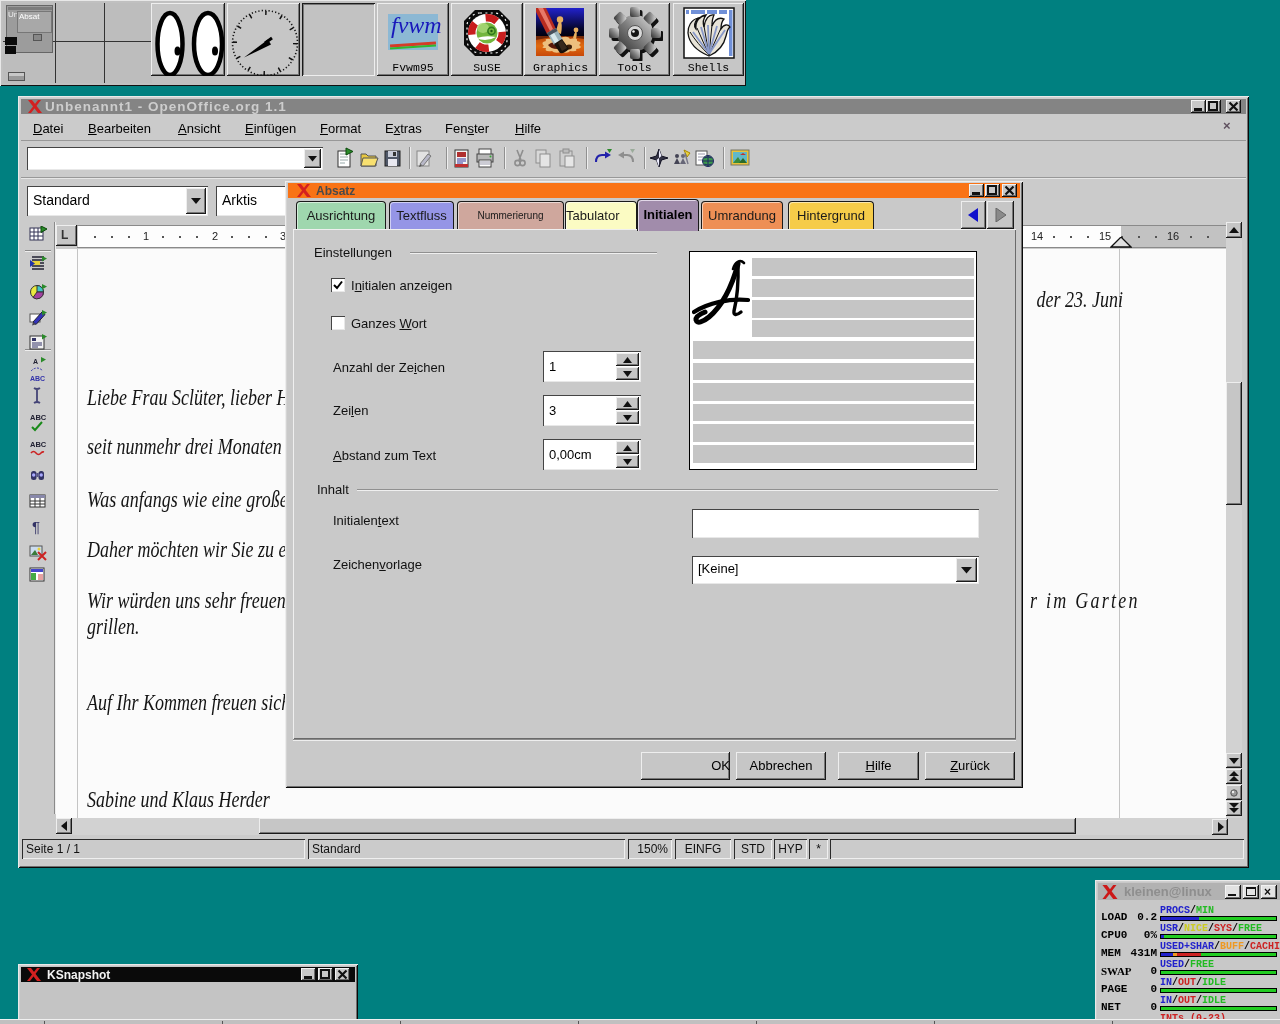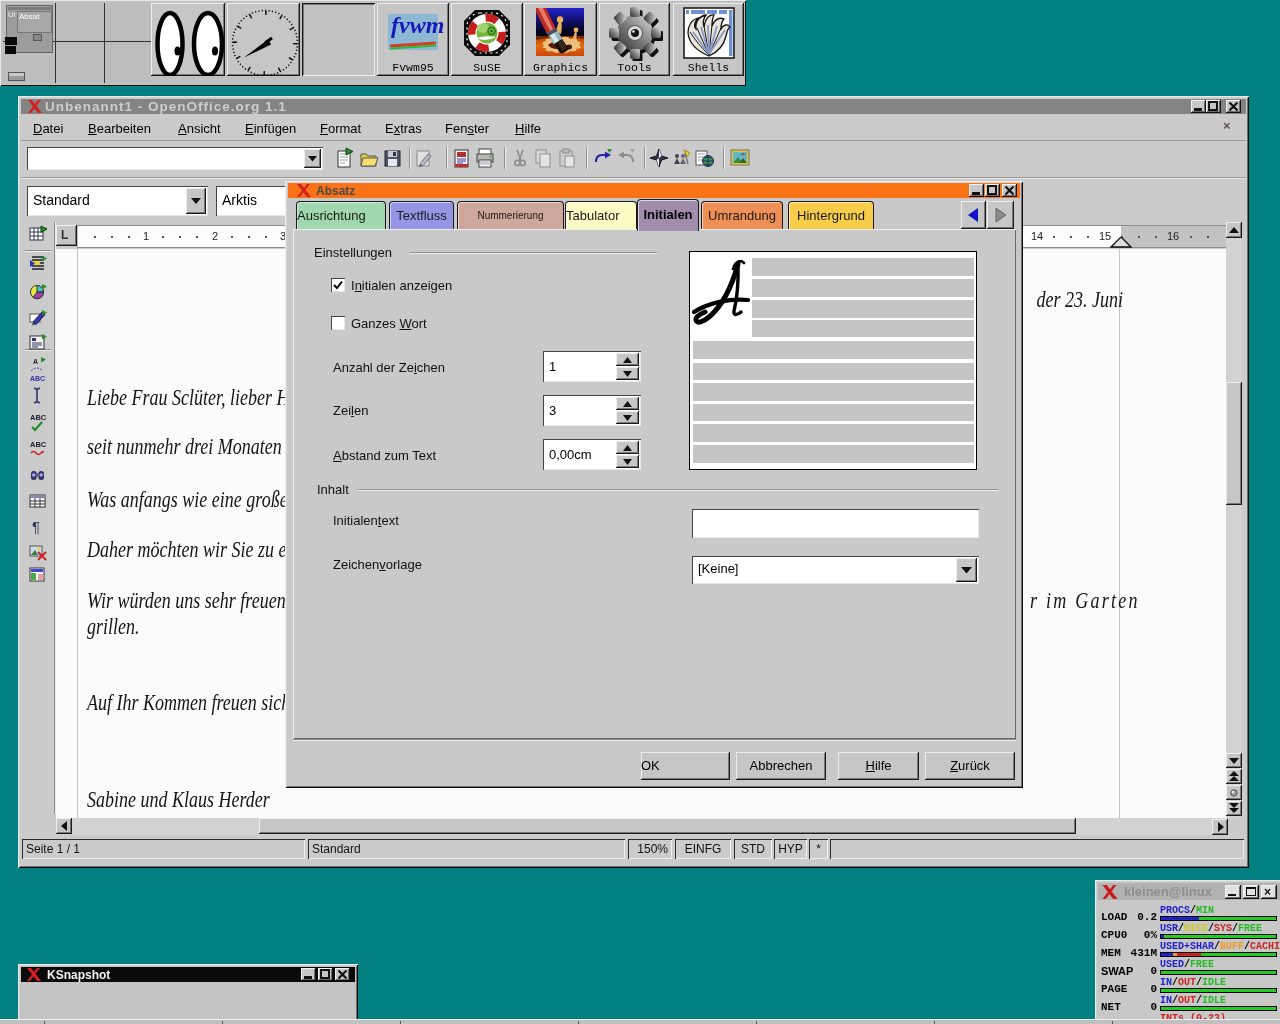--- a/index.html
+++ b/index.html
@@ -50,21 +50,21 @@
   <svg width="73" height="73" viewBox="0 0 73 73">
     <circle cx="38" cy="40" r="32.5" fill="none" stroke="#111" stroke-width="1.6" stroke-dasharray="1.2 2.2"></circle>
     <circle cx="38" cy="40" r="30" fill="none" stroke="#111" stroke-width="4" stroke-dasharray="1.5 14.2"></circle>
     <path d="M17 54.5 L41 36.5 L44 41.5 Z" fill="#000"></path>
     <path d="M38 40 L45 35" stroke="#000" stroke-width="3"></path>
   </svg>
 </div>
 <div class="a b95s" style="left:302px;top:3px;width:73px;height:73px"></div>
 <div class="a b95" style="left:377px;top:3px;width:72px;height:73px">
   <div class="a" style="left:11px;top:11px;width:50px;height:36px;background:#8cb8d4">
-    <div class="a" style="left:3px;top:-2px;font-family:'Liberation Serif',serif;font-style:italic;font-weight:bold;font-size:24px;color:#1818bb">fvwm</div>
+    <div class="a" style="left:3px;top:-2px;font-family:'Liberation Serif',serif;font-style:italic;font-weight:normal;font-size:24px;color:#1818bb">fvwm</div>
     <div class="a" style="left:2px;top:29px;width:46px;height:3px;background:#d43c28;transform:rotate(-4deg)"></div>
     <div class="a" style="left:2px;top:32px;width:46px;height:2px;background:#30b830;transform:rotate(-4deg)"></div>
   </div>
   <div class="a lbl" style="left:0;top:58px;width:72px">Fvwm95</div>
 </div>
 <div class="a b95" style="left:451px;top:3px;width:72px;height:73px">
   <svg class="a" style="left:12px;top:6px" width="48" height="48" viewBox="0 0 48 48">
     <path d="M12 1 H36 L47 12 V36 L36 47 H12 L1 36 V12 Z" fill="#0a0a0a"></path>
     <rect x="4" y="4" width="40" height="40" rx="13" fill="none" stroke="#fff" stroke-width="1.2" stroke-dasharray="2 3.4"></rect>
     <circle cx="24" cy="24" r="19" fill="#fff"></circle>
@@ -642,21 +642,21 @@
     <div class="tbtn" style="right:20px;top:1px">
         <div class="a" style="left:2px;top:1px;width:10px;height:10px;border:2px solid #111"></div>
       </div>
     <div class="tbtn" style="right:3px;top:1px">
         <svg class="a" style="left:2px;top:1px" width="11" height="11" viewBox="0 0 11 11">
           <path d="M1.5 1.5 L9.5 9.5 M9.5 1.5 L1.5 9.5" stroke="#111" stroke-width="2.2"></path>
         </svg>
       </div>
   </div>
   <div id="tabs">
-      <div class="a" style="left:11px;top:20px;width:90px;height:28px;background:#9fd7ae;border:1px solid #1a1a1a;border-bottom:none;border-radius:4px 4px 0 0;box-shadow:inset 1px 1px 0 rgba(255,255,255,0.55);text-align:left;font-size:13px;color:#1a1a1a;line-height:27px">Ausrichtung</div>
+      <div class="a" style="left:11px;top:20px;width:90px;height:28px;background:#9fd7ae;border:1px solid #1a1a1a;border-bottom:none;border-radius:4px 4px 0 0;box-shadow:inset 1px 1px 0 rgba(255,255,255,0.55);text-align:center;font-size:13px;color:#1a1a1a;line-height:27px">Ausrichtung</div>
       <div class="a" style="left:104px;top:20px;width:65px;height:28px;background:#9595e6;border:1px solid #1a1a1a;border-bottom:none;border-radius:4px 4px 0 0;box-shadow:inset 1px 1px 0 rgba(255,255,255,0.55);text-align:center;font-size:13px;color:#1a1a1a;line-height:27px">Textfluss</div>
       <div class="a" style="left:172px;top:20px;width:107px;height:28px;background:#cfa79d;border:1px solid #1a1a1a;border-bottom:none;border-radius:4px 4px 0 0;box-shadow:inset 1px 1px 0 rgba(255,255,255,0.55);text-align:center;font-size:10px;color:#1a1a1a;line-height:27px">Nummerierung</div>
       <div class="a" style="left:280px;top:20px;width:72px;height:28px;background:#fbfbc3;border:1px solid #1a1a1a;border-bottom:none;border-radius:4px 4px 0 0;box-shadow:inset 1px 1px 0 rgba(255,255,255,0.55);text-align:left;font-size:13px;color:#1a1a1a;line-height:27px">Tabulator</div>
       <div class="a" style="left:352px;top:18px;width:62px;height:32px;background:#a18cab;border:1px solid #1a1a1a;border-bottom:none;border-radius:4px 4px 0 0;box-shadow:inset 1px 1px 0 #e2d8e8;z-index:3;text-align:center;font-size:13px;font-weight:bold;color:#000;line-height:30px">Initialen</div>
       <div class="a" style="left:416px;top:20px;width:82px;height:28px;background:#ee8f55;border:1px solid #1a1a1a;border-bottom:none;border-radius:4px 4px 0 0;box-shadow:inset 1px 1px 0 rgba(255,255,255,0.55);text-align:center;font-size:13px;color:#1a1a1a;line-height:27px">Umrandung</div>
       <div class="a" style="left:503px;top:20px;width:86px;height:28px;background:#f6cc49;border:1px solid #1a1a1a;border-bottom:none;border-radius:4px 4px 0 0;box-shadow:inset 1px 1px 0 rgba(255,255,255,0.55);text-align:center;font-size:13px;color:#1a1a1a;line-height:27px">Hintergrund</div>
       <div class="a b95" style="left:676px;top:20px;width:25px;height:28px">
         <svg class="a" style="left:6px;top:7px" width="12" height="14" viewBox="0 0 12 14">
           <path d="M11 0 L1 7 L11 14 Z" fill="#1111cc"></path>
         </svg>
@@ -757,21 +757,21 @@
           <svg class="a" style="left:5px;top:9px" width="11" height="7" viewBox="0 0 11 7">
             <path d="M0 0 H11 L5.5 6.5 Z" fill="#111"></path>
           </svg>
         </div>
 </div>
     </div>
 
   <div class="a" style="left:8px;top:558px;width:723px;height:1px;background:#8a8a8a"></div>
   <div class="a" style="left:8px;top:559px;width:723px;height:1px;background:#eee"></div>
   <div id="dlgbtns">
-      <div class="a b95" style="left:356px;top:571px;width:89px;height:28px;text-align:left;font-size:13px;color:#000;line-height:27px">OK</div>
+      <div class="a b95" style="left:356px;top:571px;width:89px;height:28px;text-align:right;font-size:13px;color:#000;line-height:27px">OK</div>
       <div class="a b95" style="left:451px;top:571px;width:90px;height:28px;text-align:center;font-size:13px;color:#000;line-height:27px">Abbrechen</div>
       <div class="a b95" style="left:553px;top:571px;width:81px;height:28px;text-align:center;font-size:13px;color:#000;line-height:27px"><span class="u">H</span>ilfe</div>
       <div class="a b95" style="left:640px;top:571px;width:90px;height:28px;text-align:center;font-size:13px;color:#000;line-height:27px"><span class="u">Z</span>urück</div>
     </div>
 </div>
 
 <div class="a" style="left:18px;top:964px;width:340px;height:60px;background:#c4c4c4;box-shadow:inset 1px 1px 0 #e9e9e9,inset -1px -1px 0 #0a0a0a,inset 2px 2px 0 #cfcfcf,inset -2px -2px 0 #6f6f6f">
   <div class="a" style="left:3px;top:3px;right:3px;height:15px;background:#0a0a0a">
     <svg class="a" style="left:6px;top:1px" width="14" height="13" viewBox="0 0 14 13">
       <path d="M0 0 L10 13 L14 13 L4 0 Z" fill="#d42020"></path>
@@ -825,21 +825,21 @@
     </div>
     <div class="a" style="left:6px;top:67px;font-family:'Liberation Mono',monospace;font-weight:bold;font-size:11px;color:#000">MEM</div>
     <div class="a" style="left:20px;top:67px;width:42px;text-align:right;font-family:'Liberation Mono',monospace;font-weight:bold;font-size:11px;color:#000">431M</div>
     <div class="a" style="left:65px;top:61px;font-family:'Liberation Mono',monospace;font-weight:bold;font-size:10px;color:#000"><span style="color:#2222cc">USED+SHAR</span>/<span style="color:#ee9922">BUFF</span>/<span style="color:#cc2222">CACHI</span></div>
     <div class="a" style="left:65px;top:72px;width:117px;height:5px;border:1px solid #000;background:#22cc22">
       <div class="a" style="left:0px;top:0;width:12px;height:3px;background:#2222cc"></div>
       <div class="a" style="left:12px;top:0;width:4px;height:3px;background:#ee9922"></div>
       <div class="a" style="left:16px;top:0;width:24px;height:3px;background:#cc2222"></div>
       <div class="a" style="left:40px;top:0;width:75px;height:3px;background:#22cc22"></div>
     </div>
-    <div class="a" style="left:6px;top:85px;font-family:Liberation Sans, sans-serif;font-weight:bold;font-size:11px;color:#000">SWAP</div>
+    <div class="a" style="left:6px;top:85px;font-family:Liberation Serif, serif;font-weight:bold;font-size:11px;color:#000">SWAP</div>
     <div class="a" style="left:20px;top:85px;width:42px;text-align:right;font-family:'Liberation Mono',monospace;font-weight:bold;font-size:11px;color:#000">0</div>
     <div class="a" style="left:65px;top:79px;font-family:'Liberation Mono',monospace;font-weight:bold;font-size:10px;color:#000"><span style="color:#2222cc">USED</span>/<span style="color:#22bb22">FREE</span></div>
     <div class="a" style="left:65px;top:90px;width:117px;height:5px;border:1px solid #000;background:#22cc22">
       <div class="a" style="left:0px;top:0;width:115px;height:3px;background:#22cc22"></div>
     </div>
     <div class="a" style="left:6px;top:103px;font-family:'Liberation Mono',monospace;font-weight:bold;font-size:11px;color:#000">PAGE</div>
     <div class="a" style="left:20px;top:103px;width:42px;text-align:right;font-family:'Liberation Mono',monospace;font-weight:bold;font-size:11px;color:#000">0</div>
     <div class="a" style="left:65px;top:97px;font-family:'Liberation Mono',monospace;font-weight:bold;font-size:10px;color:#000"><span style="color:#2222cc">IN</span>/<span style="color:#cc2222">OUT</span>/<span style="color:#22bb22">IDLE</span></div>
     <div class="a" style="left:65px;top:108px;width:117px;height:5px;border:1px solid #000;background:#22cc22">
       <div class="a" style="left:0px;top:0;width:115px;height:3px;background:#22cc22"></div>

